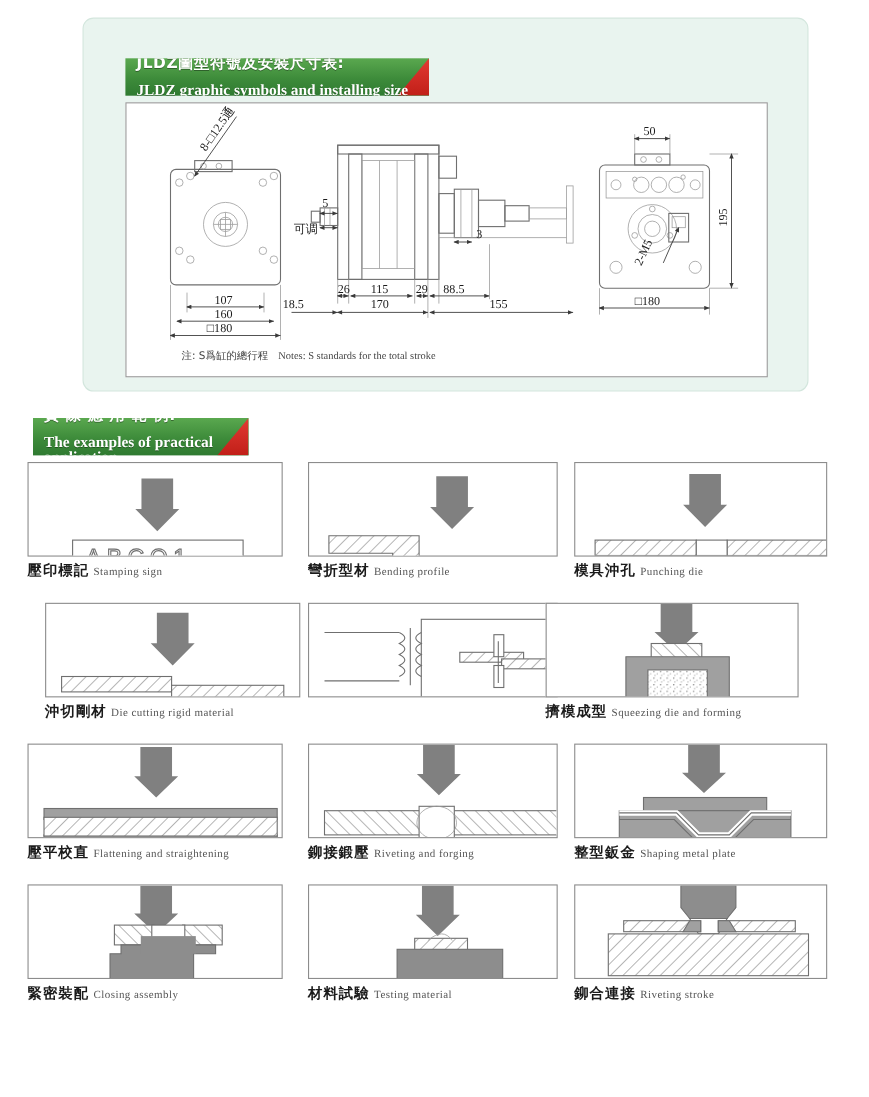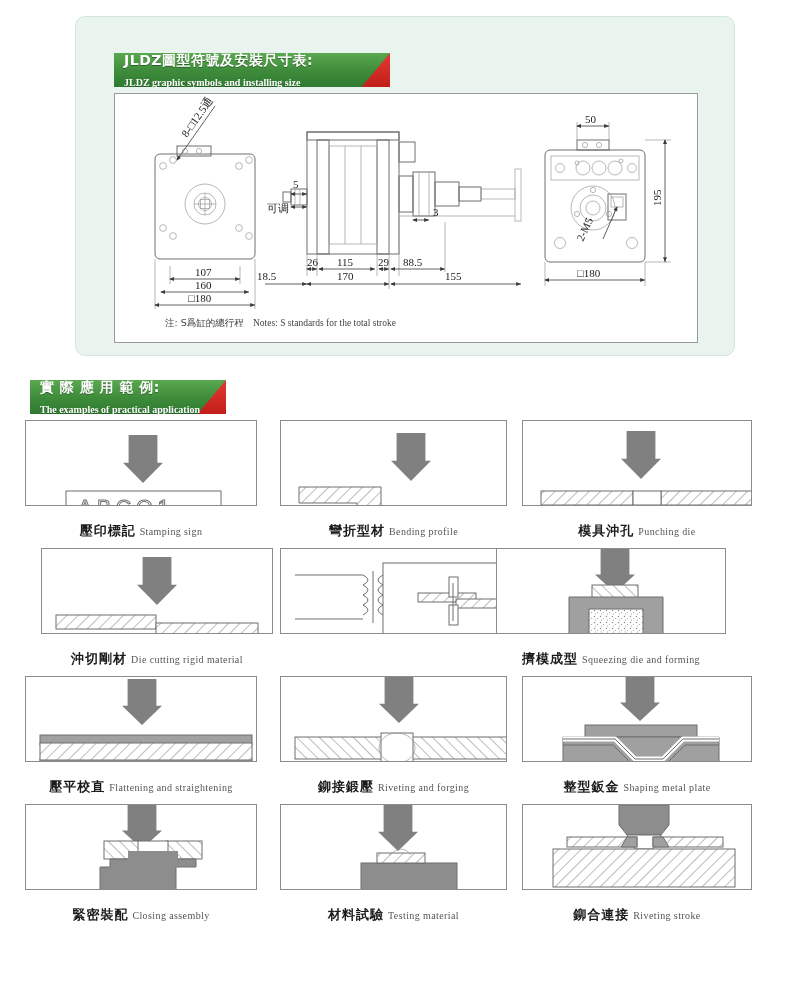--- a/index.html
+++ b/index.html
@@ -29,21 +29,21 @@
     overflow:hidden;
   }
   .banner .txtwrap{padding-left:10px;line-height:1;z-index:2;}
   .banner .cn{
     color:#ffffff;font-weight:bold;font-size:14px;letter-spacing:0.5px;
     display:block;
     text-shadow:0 1px 0 rgba(0,0,0,.35);
     font-family:"DejaVu Sans","Liberation Sans",sans-serif;
   }
   .banner .en{
-    color:#ffffff;font-size:10px;display:block;margin-top:11px;
+    color:#ffffff;font-size:14px;display:block;margin-top:11px;
     font-family:"Liberation Serif",serif;font-weight:bold;
     text-shadow:0 1px 0 rgba(0,0,0,.35);
   }
   .banner .redflag{
     position:absolute;right:0;top:0;height:100%;width:46px;
     background:linear-gradient(to bottom,#e23a33,#c11f18);
     clip-path:polygon(38% 100%,100% 0,100% 100%);
   }
   #spec-banner{left:38px;top:36px;width:276px;}
 
@@ -56,21 +56,21 @@
   #apps-banner{left:30px;top:380px;width:196px;}
   #apps-grid{
     position:absolute;left:25px;top:420px;width:740px;height:505px;
   }
   .cell{position:absolute;}
   .cell .box{
     border:1px solid #8c8c8c;background:#ffffff;box-sizing:border-box;
     width:100%;height:86px;position:relative;overflow:hidden;
   }
   .cell .cap{
-    text-align:center;margin-top:16px;white-space:nowrap;
+    text-align:left;margin-top:5px;white-space:nowrap;
     line-height:1;
   }
   .cap .cn{
     font-family:"DejaVu Sans","Liberation Sans",sans-serif;
     font-weight:bold;font-size:13px;color:#1b1b1b;letter-spacing:1px;
   }
   .cap .en{
     font-family:"Liberation Serif",serif;font-size:10px;color:#555;
     margin-left:4px;letter-spacing:0.4px;
   }

